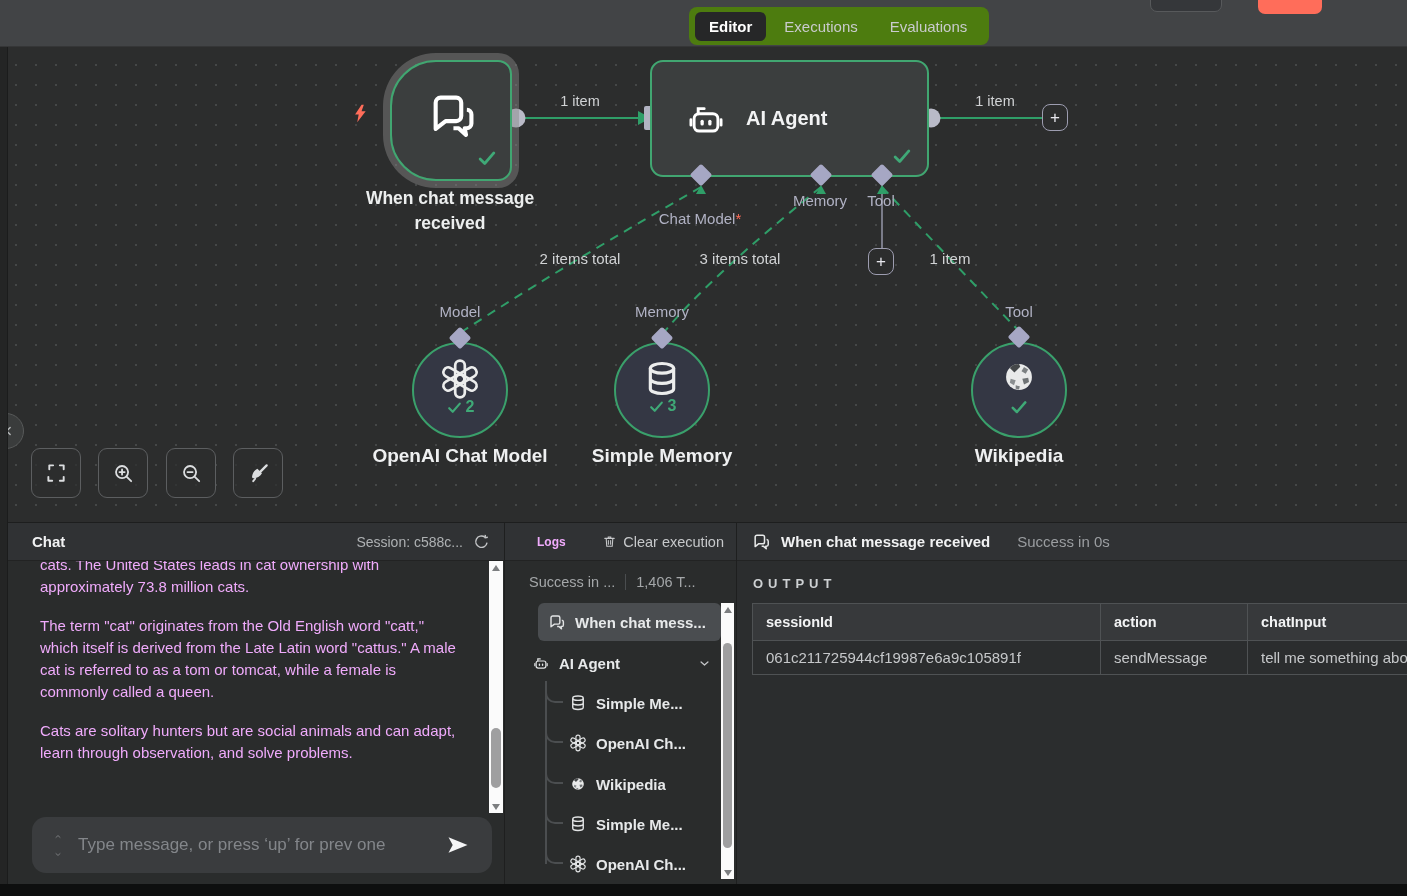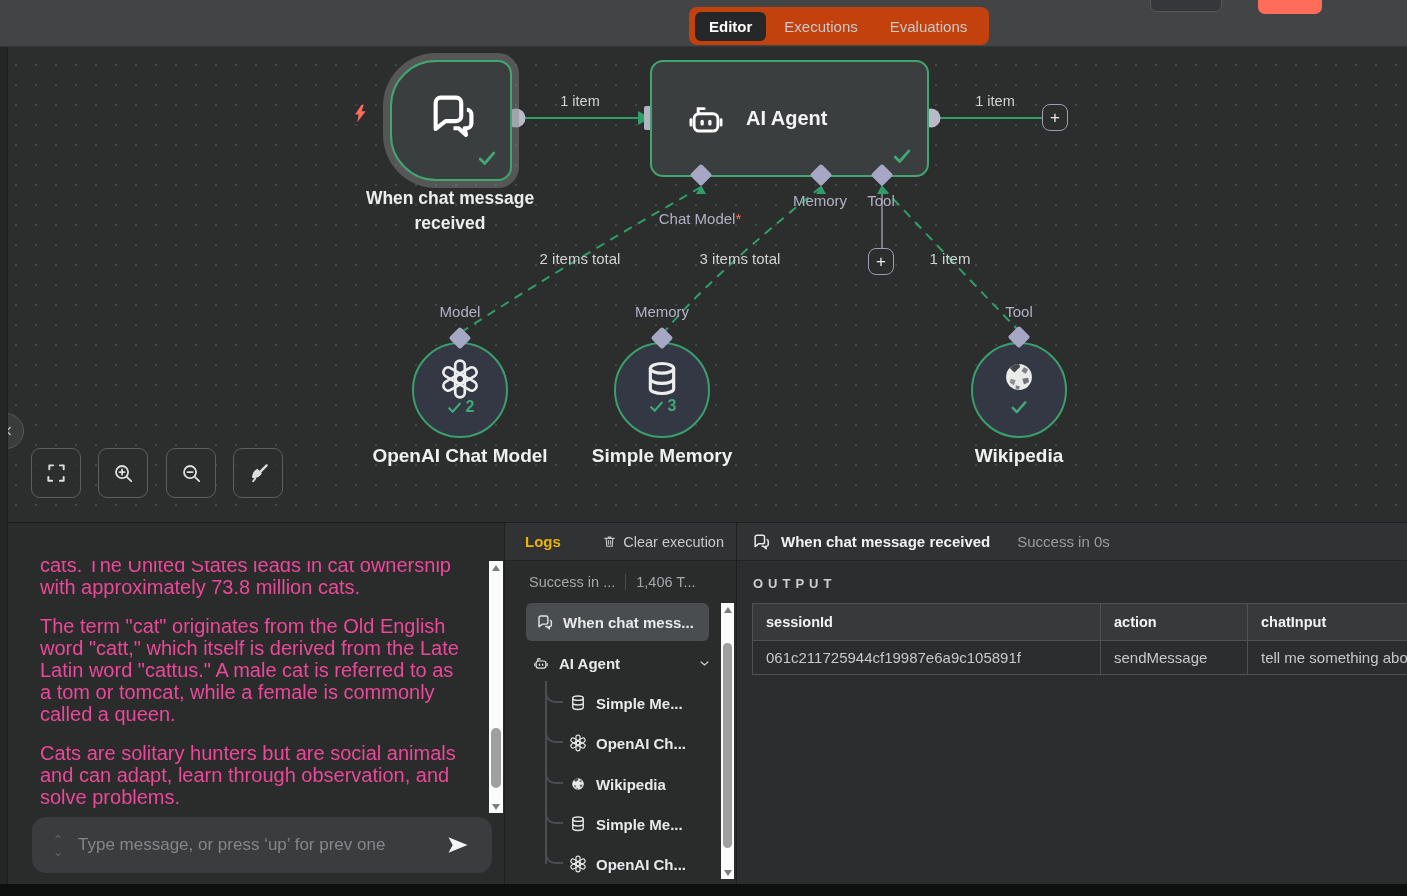--- a/index.html
+++ b/index.html
@@ -4,21 +4,21 @@
 <style>
   * { margin:0; padding:0; box-sizing:border-box; }
   html,body { background:#111; }
   .app {
     position:relative; width:1407px; height:896px; overflow:hidden;
     background:#2c2d2d; font-family:"Liberation Sans", sans-serif;
     -webkit-font-smoothing:antialiased;
   }
   
   .topbar { position:absolute; left:0; top:0; width:100%; height:47px; background:#424446; border-bottom:1px solid #353637; z-index:30; }
-  .tabs { position:absolute; left:689px; top:7px; height:38px; width:300px; background:#c2410c; border-radius:8px; display:flex; align-items:center; padding:0 6px; gap:4px; }
+  .tabs { position:absolute; left:689px; top:7px; height:38px; width:300px; background:#4d7c0f; border-radius:8px; display:flex; align-items:center; padding:0 6px; gap:4px; }
   .tab { padding:6px 14px; font-size:15px; color:#c9cbcd; border-radius:6px; cursor:pointer; white-space:nowrap; }
   .tab.active { background:#262728; color:#ffffff; font-weight:700; }
   .btn-dark-partial { position:absolute; left:1150px; top:-10px; width:72px; height:22px; background:#35373a; border:1px solid #57595b; border-radius:7px; }
   .btn-red-partial  { position:absolute; left:1258px; top:-8px; width:64px; height:22px; background:#ff6d5a; border-radius:7px; }
 
   
   .canvas { position:absolute; left:0; top:47px; width:1407px; height:475px;
     background:#2c2d2d;
     background-image:radial-gradient(#454747 1.1px, transparent 1.4px);
     background-size:20px 20px; background-position:6px 8px; }
@@ -58,47 +58,47 @@
 
   
   .panels { position:absolute; left:0; top:522px; width:1407px; height:362px; display:flex; border-top:1px solid #1d1e1e; z-index:10; }
   .panel-header { height:38px; background:#303234; border-bottom:1px solid #222323; display:flex; align-items:center; }
 
   .chat-panel { position:relative; width:505px; height:100%; background:#2a2c2c; border-right:1px solid #1e1f1f; }
   .chat-title { font-size:15px; font-weight:700; color:#f1f2f3; margin-left:32px; }
   .chat-session { margin-left:auto; font-size:14px; color:#aeb1b3; }
   .chat-reset { margin:0 14px 0 10px; width:17px; height:17px; color:#c3c5c7; cursor:pointer; }
   .chat-body { position:absolute; left:0; top:38px; width:488px; height:252px; overflow:hidden; }
-  .chat-messages { position:absolute; left:40px; right:28px; top:-7px; color:#ec4899; font-size:20px; line-height:22px; }
+  .chat-messages { position:absolute; left:40px; right:28px; top:-7px; color:#f0abfc; font-size:15px; line-height:22px; }
   .chat-messages p { margin-bottom:17px; }
   .chat-input { position:absolute; left:32px; top:294px; width:460px; height:56px; background:#3a3c3e; border-radius:14px; display:flex; align-items:center; }
   .hist-chevrons { display:flex; flex-direction:column; gap:9px; margin:0 14px 0 20px; color:#8b8e90; }
   .hist-chevrons svg { width:11px; height:8px; cursor:pointer; }
   .chat-input input { flex:1; background:transparent; border:none; outline:none; font-size:17px; color:#d0d2d3; font-family:"Liberation Sans",sans-serif; }
   .chat-input input::placeholder { color:#83868a; }
   .send-btn { width:24px; height:24px; color:#f4f5f6; margin:0 22px 0 8px; cursor:pointer; }
 
   
   .sb { position:absolute; background:#fbfbfb; z-index:12; }
   .sb .thumb { position:absolute; left:2px; right:2px; background:#9f9fa0; border-radius:6px; }
   .sb .arr { position:absolute; left:0; width:100%; height:13px; display:flex; align-items:center; justify-content:center; }
   .tri-up { width:0;height:0;border-left:4px solid transparent;border-right:4px solid transparent;border-bottom:6px solid #7c7e80; }
   .tri-down { width:0;height:0;border-left:4px solid transparent;border-right:4px solid transparent;border-top:6px solid #7c7e80; }
   .chat-sb { left:489px; top:38px; width:14px; height:252px; }
   .logs-sb { right:2px; top:80px; width:13px; height:276px; }
 
   .logs-panel { position:relative; width:232px; height:100%; background:#2a2c2c; border-right:1px solid #1e1f1f; }
-  .logs-title { font-size:15px; font-weight:700; color:#eab308; margin-left:20px; }
+  .logs-title { font-size:12px; font-weight:700; color:#f0abfc; margin-left:32px; }
   .logs-clear { margin-left:auto; margin-right:12px; display:flex; align-items:center; gap:6px; color:#c6c8ca; font-size:14.5px; cursor:pointer; }
   .logs-clear svg { width:15px; height:15px; }
   .logs-summary { height:42px; display:flex; align-items:center; color:#a4a7a9; font-size:14.5px; padding-left:24px; }
   .logs-summary .divider { width:1px; height:16px; background:#4a4d4f; margin:0 10px; }
   .log-row { position:absolute; display:flex; align-items:center; gap:9px; color:#e7e9ea; font-size:15px; font-weight:700; cursor:pointer; white-space:nowrap; }
   .log-row svg { width:18px; height:18px; flex:none; color:#e2e4e5; }
-  .log-row.selected { left:21px; top:80px; width:183px; height:38px; background:#4a4d50; border-radius:6px; padding-left:10px; }
+  .log-row.selected { left:33px; top:80px; width:183px; height:38px; background:#4a4d50; border-radius:6px; padding-left:10px; }
   .log-row.agent { left:27px; top:123px; height:35px; width:180px; }
   .log-row .chev { margin-left:auto; width:15px; height:15px; color:#c3c5c7; }
   .tree-line { position:absolute; left:40px; top:158px; height:183px; border-left:2px solid #4b4e50; }
   .elbow { position:absolute; left:40px; width:18px; height:16px; border-left:2px solid #4b4e50; border-bottom:2px solid #4b4e50; border-bottom-left-radius:10px; }
   .log-child { left:64px; height:30px; }
 
   .output-panel { position:relative; flex:1; height:100%; background:#2b2d2e; overflow:hidden; }
   .out-header { display:flex; align-items:center; gap:10px; padding-left:15px; }
   .out-header svg { width:19px; height:19px; color:#e8eaea; }
   .out-title { font-size:15px; font-weight:700; color:#f1f2f3; }
@@ -340,20 +340,27 @@
     <div class="collapse-handle">
       <svg>
           <use href="#i-chev-left"></use>
         </svg>
     </div>
   </div>
 
   <div class="panels">
 
     <section class="chat-panel">
+      <div class="panel-header">
+        <span class="chat-title">Chat</span>
+        <span class="chat-session">Session: c588c...</span>
+        <svg class="chat-reset">
+            <use href="#i-undo"></use>
+          </svg>
+      </div>
       <div class="chat-body">
         <div class="chat-messages">
           <p>cats. The United States leads in cat ownership with approximately 73.8 million cats.</p>
           <p>The term "cat" originates from the Old English word "catt," which itself is derived from the Late Latin word "cattus." A male cat is referred to as a tom or tomcat, while a female is commonly called a queen.</p>
           <p>Cats are solitary hunters but are social animals and can adapt, learn through observation, and solve problems.</p>
         </div>
       </div>
       <div class="sb chat-sb">
         <div class="arr" style="top:0;">
             <span class="tri-up"></span>

